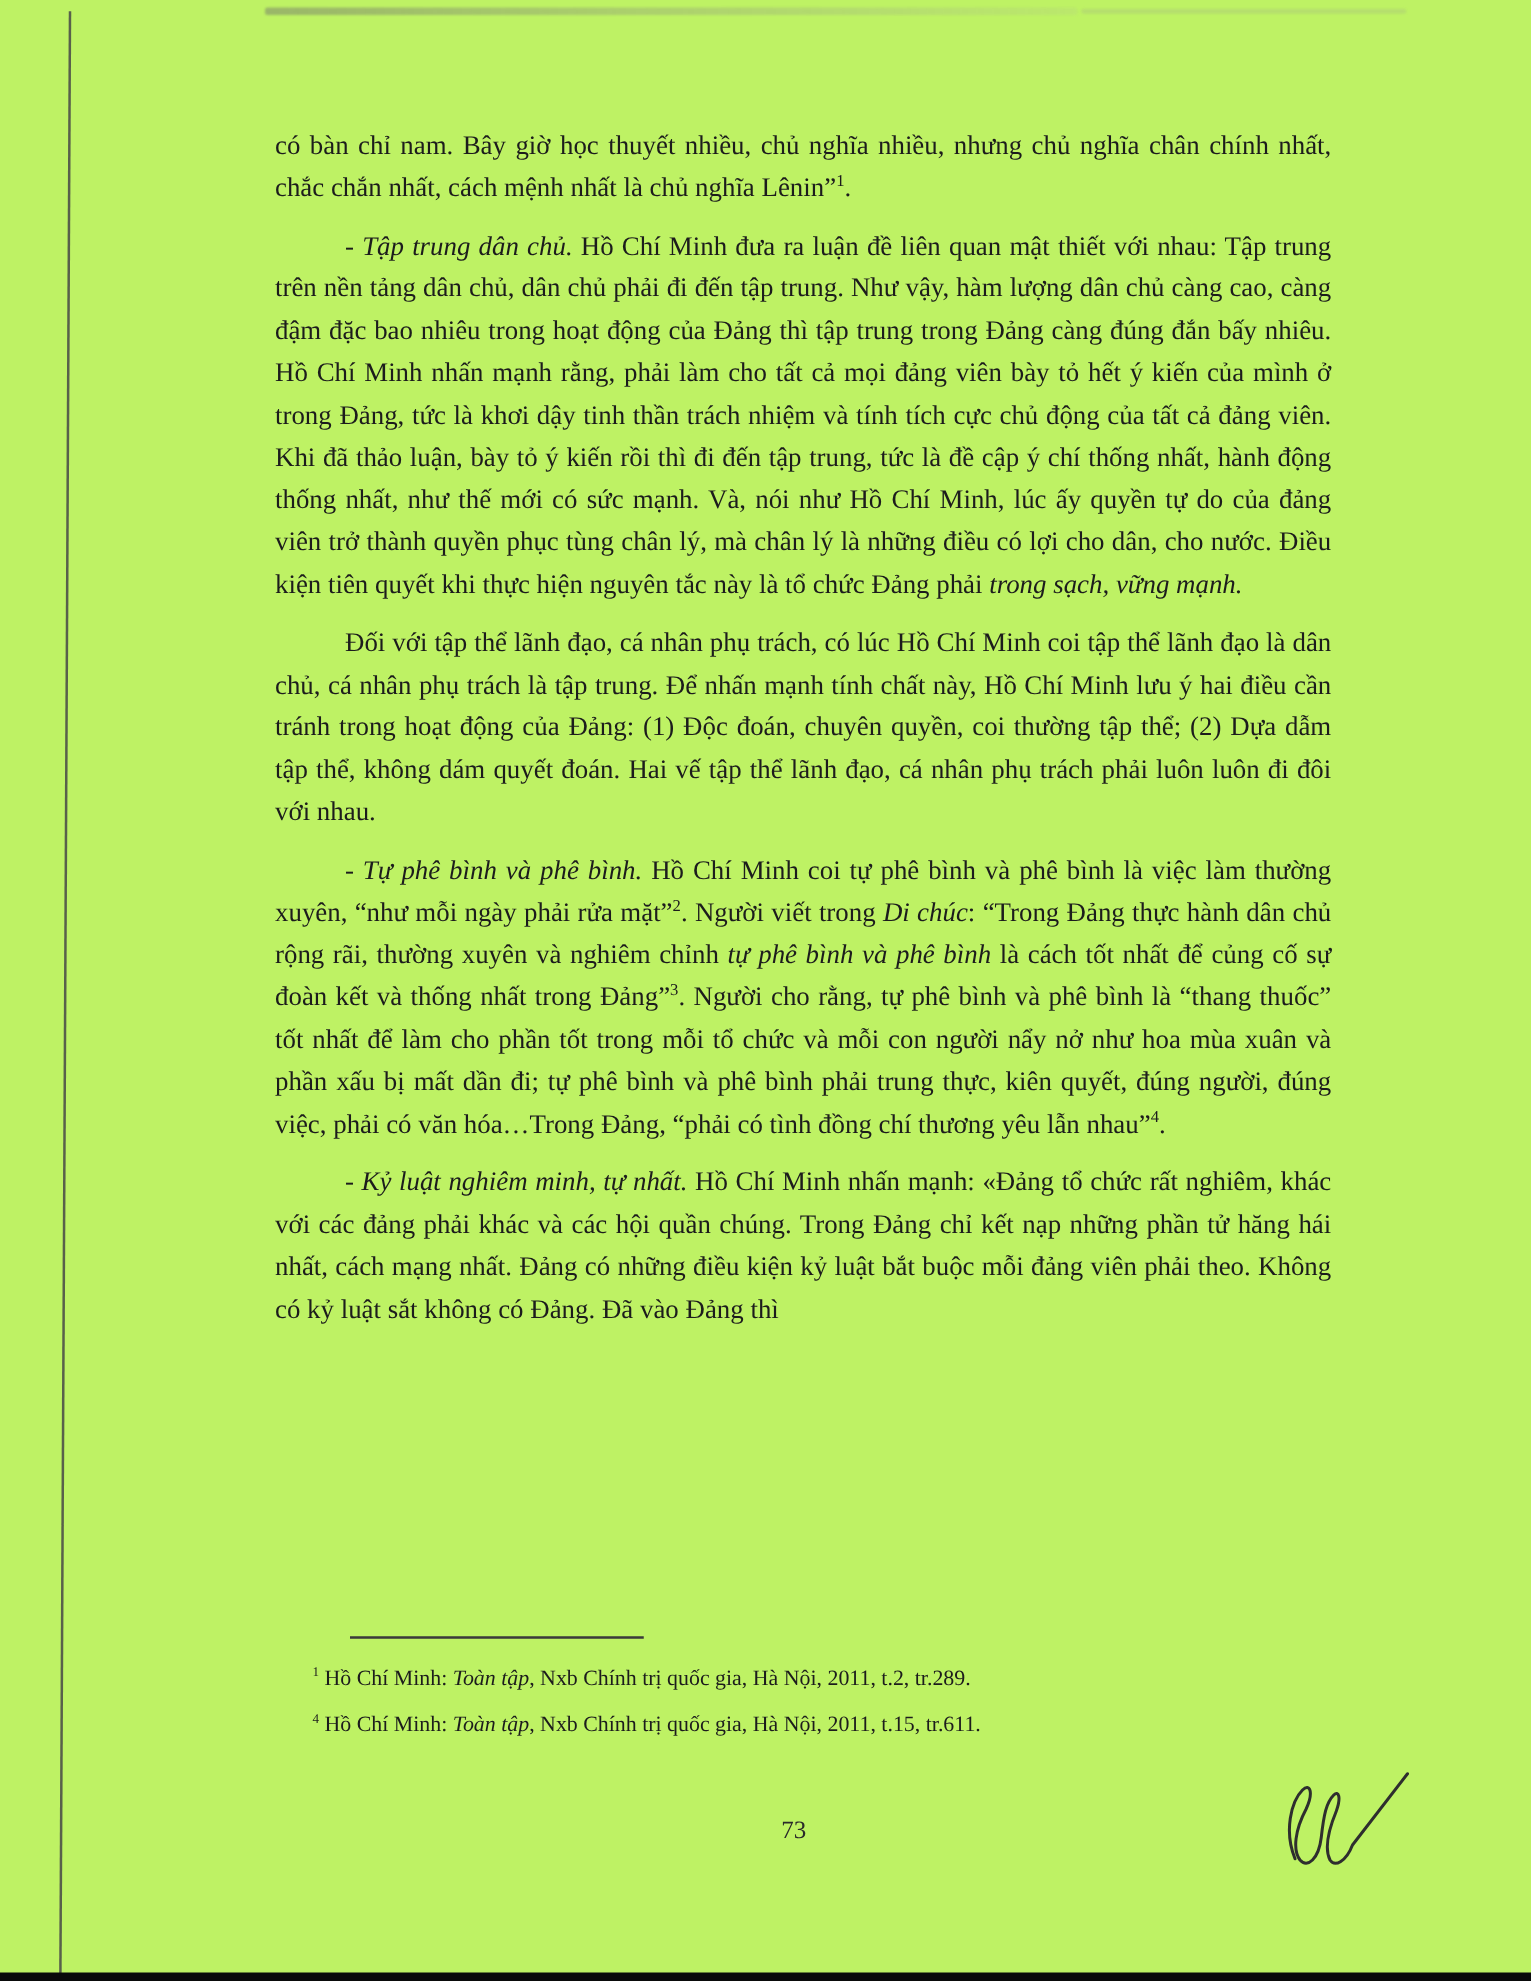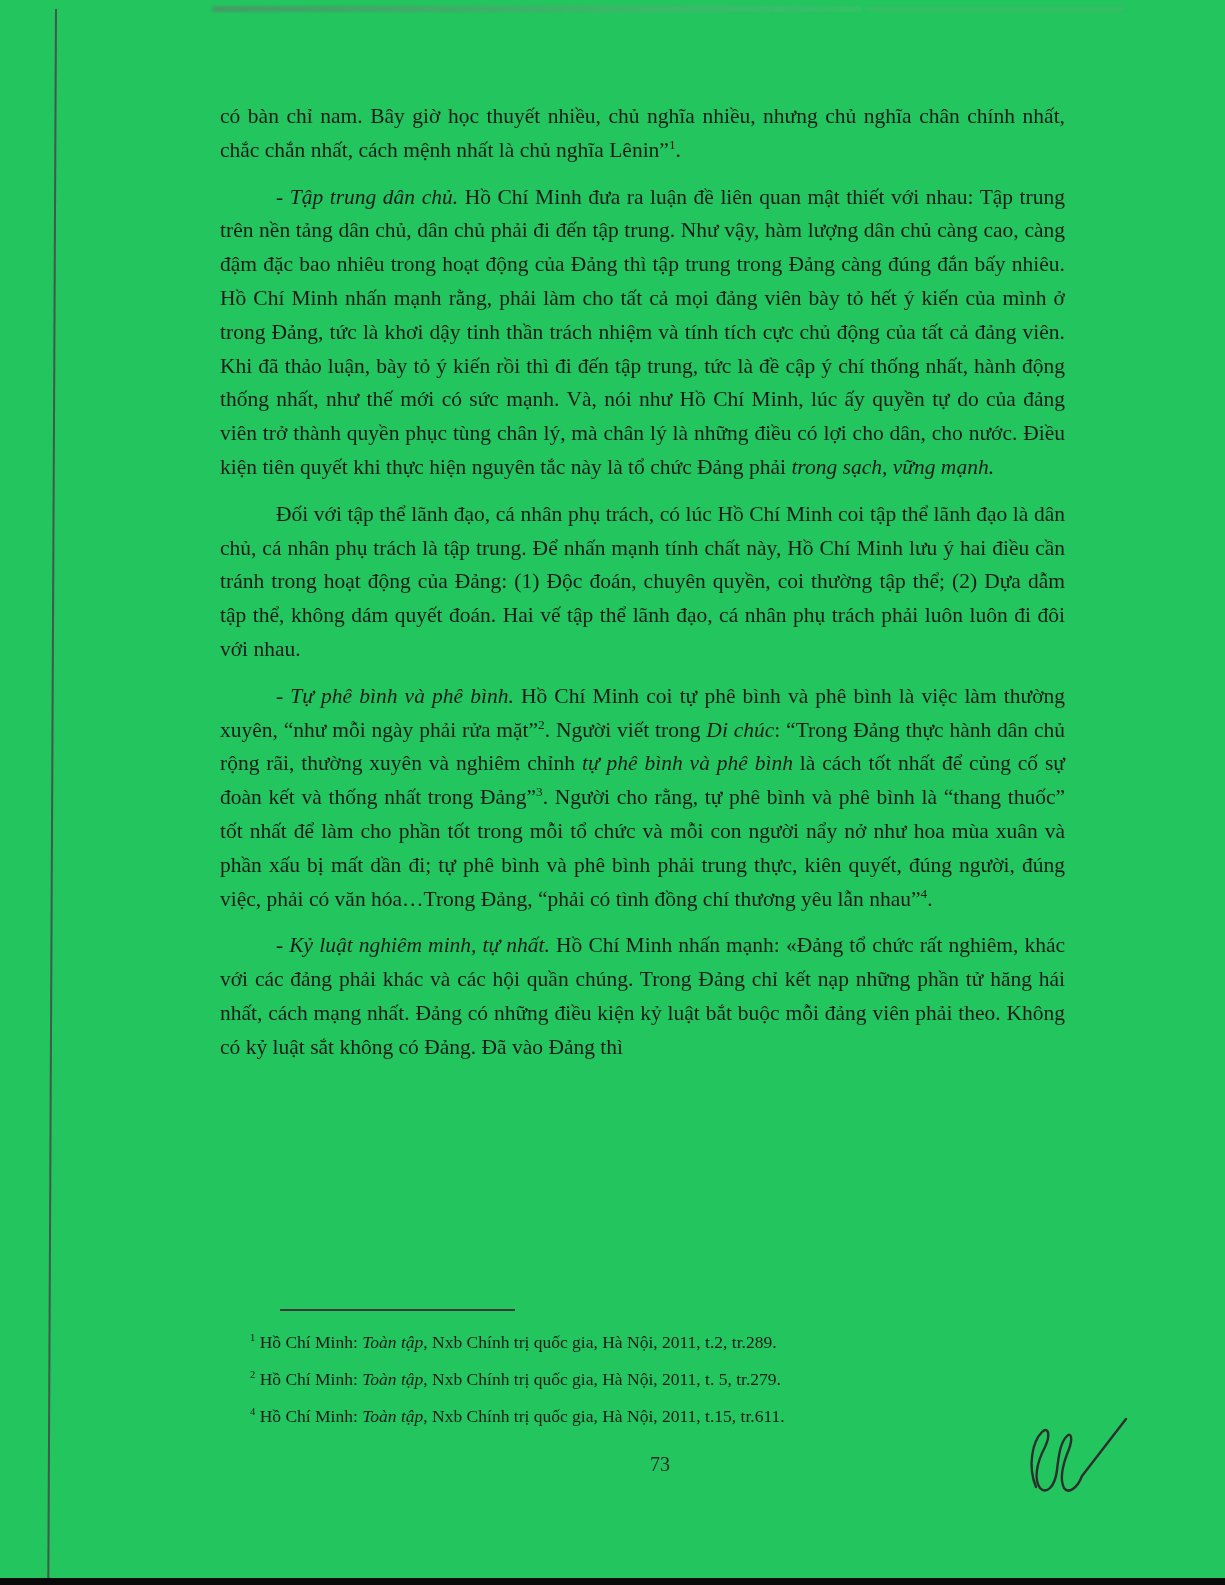--- a/index.html
+++ b/index.html
@@ -1,20 +1,20 @@
 <!DOCTYPE html>
 <html lang="vi"><head>
 <meta charset="utf-8">
 <style>
   html,body{margin:0;padding:0;background:#e8e8e8;}
   .page{
     position:relative;
     width:1225px;height:1585px;
     margin:0 auto;
-    background:#22c55e;
+    background:#bef264;
     overflow:hidden;
     font-family:"Liberation Serif","DejaVu Serif",serif;
     color:#1c1c1c;
   }
   
   .top-smudge{
     position:absolute;left:212px;top:6px;width:650px;height:6px;
     background:linear-gradient(90deg,rgba(110,110,110,.45),rgba(130,130,130,.30) 45%,rgba(150,150,150,.22) 75%,rgba(170,170,170,.12));
     filter:blur(1px);border-radius:2px;
   }
@@ -46,21 +46,21 @@
     background:#3a3a3a;
   }
   .footnotes{
     position:absolute;left:250px;top:1324px;width:800px;
     font-size:17.5px;line-height:37px;
   }
   .footnote{white-space:nowrap;}
   .footnote .sup{font-size:60%;}
   .page-number{
     position:absolute;left:625px;top:1453px;width:70px;
-    text-align:center;font-size:20px;color:#2a2a2a;
+    font-size:20px;color:#2a2a2a;
   }
   .signature{position:absolute;left:1000px;top:1403px;width:130px;height:95px;}
   .signature path{fill:none;stroke:#2e2e2e;stroke-width:2.4;stroke-linecap:round;stroke-linejoin:round;}
 </style>
 </head>
 <body>
 
 <div class="page">
 
   <div class="top-smudge"></div>
@@ -72,21 +72,20 @@
       <p class="para noindent"><span>có bàn chỉ nam. Bây giờ học thuyết nhiều, chủ nghĩa nhiều, nhưng chủ nghĩa chân chính nhất, chắc chắn nhất, cách mệnh nhất là chủ nghĩa Lênin”</span><span class="sup">1</span><span>.</span></p>
       <p class="para"><span>- </span><span class="i">Tập trung dân chủ.</span><span> Hồ Chí Minh đưa ra luận đề liên quan mật thiết với nhau: Tập trung trên nền tảng dân chủ, dân chủ phải đi đến tập trung. Như vậy, hàm lượng dân chủ càng cao, càng đậm đặc bao nhiêu trong hoạt động của Đảng thì tập trung trong Đảng càng đúng đắn bấy nhiêu. Hồ Chí Minh nhấn mạnh rằng, phải làm cho tất cả mọi đảng viên bày tỏ hết ý kiến của mình ở trong Đảng, tức là khơi dậy tinh thần trách nhiệm và tính tích cực chủ động của tất cả đảng viên. Khi đã thảo luận, bày tỏ ý kiến rồi thì đi đến tập trung, tức là đề cập ý chí thống nhất, hành động thống nhất, như thế mới có sức mạnh. Và, nói như Hồ Chí Minh, lúc ấy quyền tự do của đảng viên trở thành quyền phục tùng chân lý, mà chân lý là những điều có lợi cho dân, cho nước. Điều kiện tiên quyết khi thực hiện nguyên tắc này là tổ chức Đảng phải </span><span class="i">trong sạch, vững mạnh.</span></p>
       <p class="para"><span>Đối với tập thể lãnh đạo, cá nhân phụ trách, có lúc Hồ Chí Minh coi tập thể lãnh đạo là dân chủ, cá nhân phụ trách là tập trung. Để nhấn mạnh tính chất này, Hồ Chí Minh lưu ý hai điều cần tránh trong hoạt động của Đảng: (1) Độc đoán, chuyên quyền, coi thường tập thể; (2) Dựa dẫm tập thể, không dám quyết đoán. Hai vế tập thể lãnh đạo, cá nhân phụ trách phải luôn luôn đi đôi với nhau.</span></p>
       <p class="para"><span>- </span><span class="i">Tự phê bình và phê bình.</span><span> Hồ Chí Minh coi tự phê bình và phê bình là việc làm thường xuyên, “như mỗi ngày phải rửa mặt”</span><span class="sup">2</span><span>. Người viết trong </span><span class="i">Di chúc</span><span>: “Trong Đảng thực hành dân chủ rộng rãi, thường xuyên và nghiêm chỉnh </span><span class="i">tự phê bình và phê bình</span><span> là cách tốt nhất để củng cố sự đoàn kết và thống nhất trong Đảng”</span><span class="sup">3</span><span>. Người cho rằng, tự phê bình và phê bình là “thang thuốc” tốt nhất để làm cho phần tốt trong mỗi tổ chức và mỗi con người nẩy nở như hoa mùa xuân và phần xấu bị mất dần đi; tự phê bình và phê bình phải trung thực, kiên quyết, đúng người, đúng việc, phải có văn hóa…Trong Đảng, “phải có tình đồng chí thương yêu lẫn nhau”</span><span class="sup">4</span><span>.</span></p>
       <p class="para"><span>- </span><span class="i">Kỷ luật nghiêm minh, tự nhất.</span><span> Hồ Chí Minh nhấn mạnh: «Đảng tổ chức rất nghiêm, khác với các đảng phải khác và các hội quần chúng. Trong Đảng chỉ kết nạp những phần tử hăng hái nhất, cách mạng nhất. Đảng có những điều kiện kỷ luật bắt buộc mỗi đảng viên phải theo. Không có kỷ luật sắt không có Đảng. Đã vào Đảng thì</span></p>
     </div>
 
   <div class="fn-sep"></div>
   <div class="footnotes" id="footnotes">
       <div class="footnote"><span class="sup">1</span><span> Hồ Chí Minh: </span><span class="i">Toàn tập</span><span>, Nxb Chính trị quốc gia, Hà Nội, 2011, t.2, tr.289.</span></div>
-      <div class="footnote"><span class="sup">2</span><span> Hồ Chí Minh: </span><span class="i">Toàn tập</span><span>, Nxb Chính trị quốc gia, Hà Nội, 2011, t. 5, tr.279.</span></div>
       <div class="footnote"><span class="sup">4</span><span> Hồ Chí Minh: </span><span class="i">Toàn tập</span><span>, Nxb Chính trị quốc gia, Hà Nội, 2011, t.15, tr.611.</span></div>
     </div>
 
   <div class="page-number">73</div>
 
   <svg class="signature" viewBox="0 0 130 95">
     <path d="M 36,84 C 27,62 33,38 42,29 C 48,23 51,31 45,44 C 36,61 34,77 40,85 C 46,92 55,84 57,67 C 59,49 61,39 67,33 C 71,29 73,35 69,46 C 62,63 60,77 64,85 C 68,91 77,86 82,73 L 126,16"></path>
   </svg>
 
 </div>

